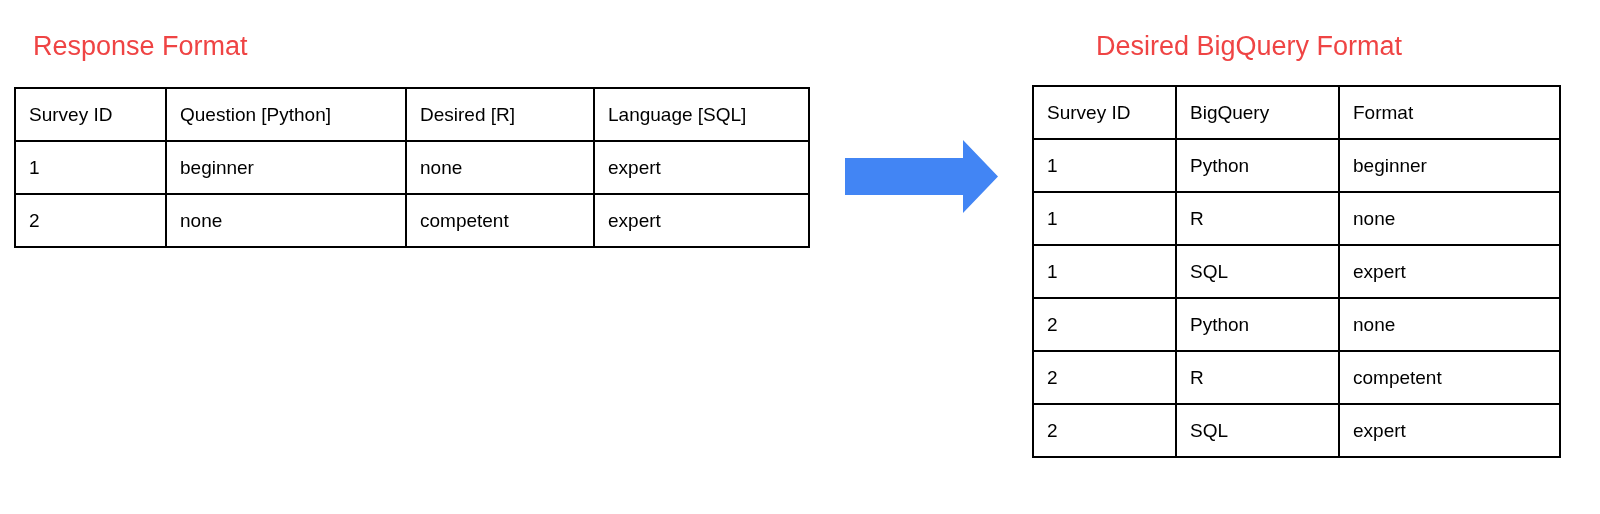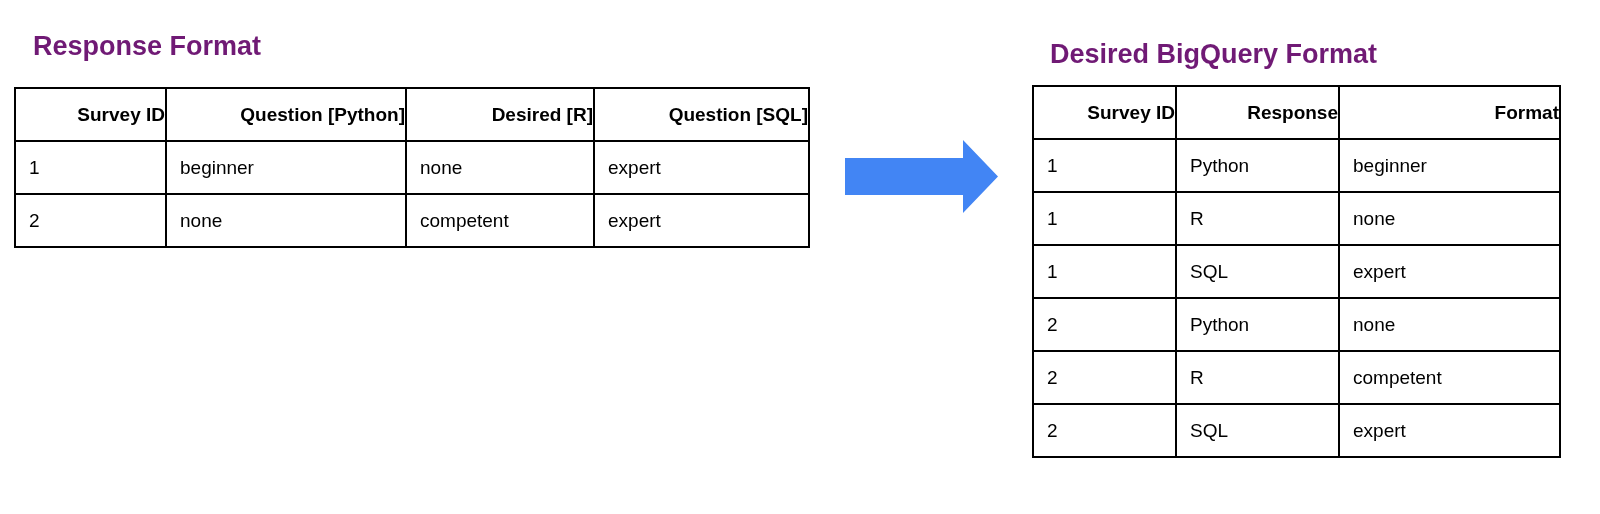--- a/index.html
+++ b/index.html
@@ -11,27 +11,27 @@
   #canvas {
     position: relative;
     width: 1600px;
     height: 514px;
     background: #ffffff;
     overflow: hidden;
   }
   .panel-title {
     position: absolute;
     font-size: 27px;
-    font-weight: bold;
-    color: #701a75;
+    font-weight: normal;
+    color: #ef4444;
     line-height: 1.1;
     white-space: nowrap;
   }
   #left-title  { left: 33px;   top: 32px; }
-  #right-title { left: 1050px; top: 32px; margin-top: 8px; }
+  #right-title { left: 1096px; top: 32px; }
 
   table.data-table {
     position: absolute;
     border-collapse: collapse;
     table-layout: fixed;
     background: #ffffff;
   }
   #left-table  { left: 14px;   top: 87px; width: 794px; }
   #right-table { left: 1032px; top: 85px; width: 527px; }
 
@@ -40,21 +40,21 @@
     border: 2px solid #000000;
     height: 51px;
     padding: 0 0 0 13px;
     font-size: 19px;
     color: #000000;
     text-align: left;
     vertical-align: middle;
     white-space: nowrap;
     overflow: hidden;
   }
-  table.data-table th { font-weight: bold; text-align: right; }
+  table.data-table th { font-weight: normal; }
   table.data-table td { font-weight: normal; }
 
   #arrow-wrap {
     position: absolute;
     left: 845px;
     top: 140px;
     width: 153px;
     height: 73px;
   }
 </style>
@@ -70,21 +70,21 @@
       <col style="width:151px">
       <col style="width:240px">
       <col style="width:188px">
       <col style="width:215px">
     </colgroup>
     <thead>
         <tr>
           <th>Survey ID</th>
           <th>Question [Python]</th>
           <th>Desired [R]</th>
-          <th>Question [SQL]</th>
+          <th>Language [SQL]</th>
         </tr>
       </thead>
     <tbody>
         <tr>
           <td>1</td>
           <td>beginner</td>
           <td>none</td>
           <td>expert</td>
         </tr>
         <tr>
@@ -106,21 +106,21 @@
 
   <table id="right-table" class="data-table" data-table="right_panel">
     <colgroup>
       <col style="width:143px">
       <col style="width:163px">
       <col style="width:221px">
     </colgroup>
     <thead>
         <tr>
           <th>Survey ID</th>
-          <th>Response</th>
+          <th>BigQuery</th>
           <th>Format</th>
         </tr>
       </thead>
     <tbody>
         <tr>
           <td>1</td>
           <td>Python</td>
           <td>beginner</td>
         </tr>
         <tr>

